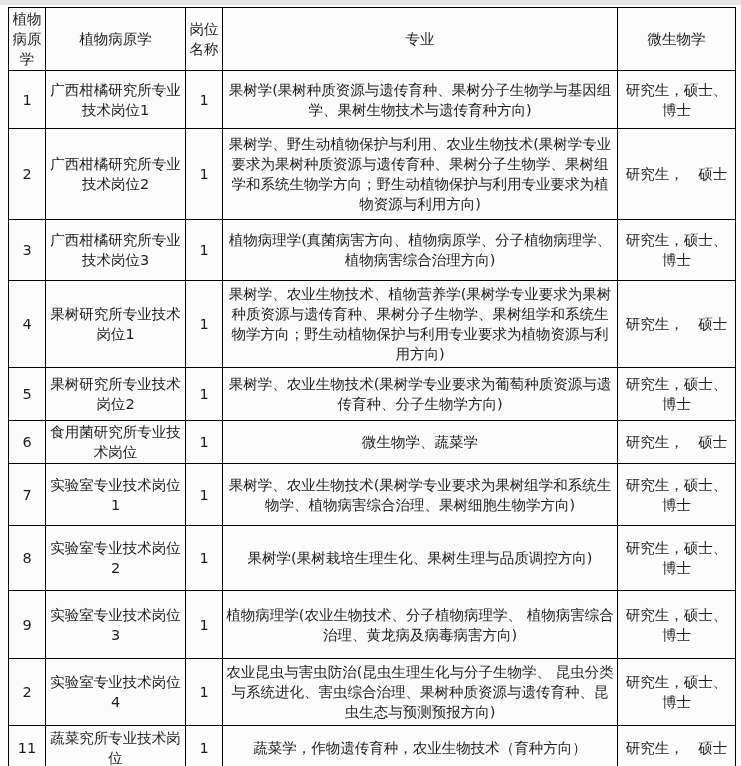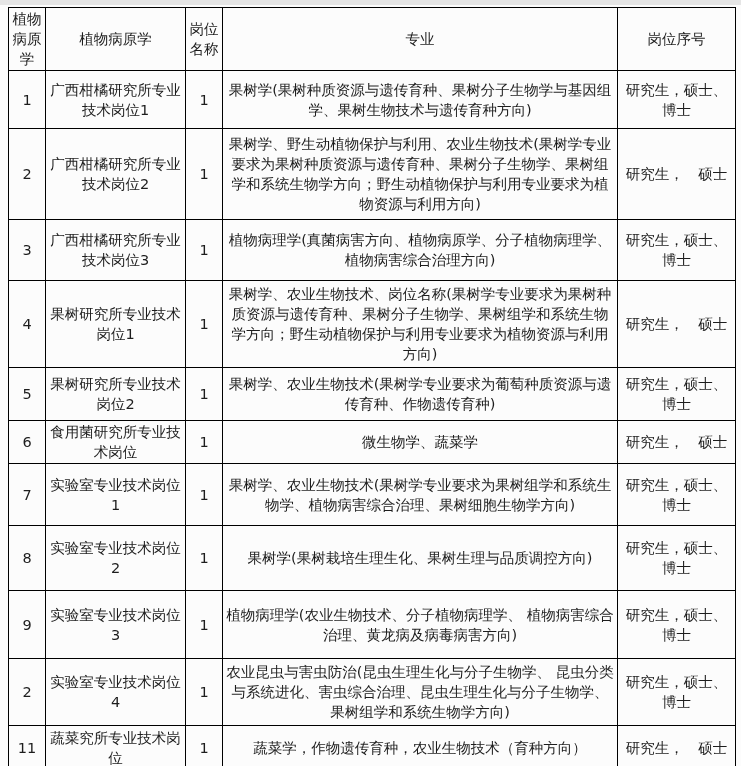--- a/index.html
+++ b/index.html
@@ -55,21 +55,21 @@
     <col class="c-count">
     <col class="c-major">
     <col class="c-degree">
   </colgroup>
   <thead>
     <tr style="height:50px;">
       <th>植物病原学</th>
       <th>植物病原学</th>
       <th>岗位名称</th>
       <th>专业</th>
-      <th>岗位序号</th>
+      <th>微生物学</th>
     </tr>
   </thead>
   <tbody>
   <tr style="height: 58px;">
         <td>1</td>
         <td>广西柑橘研究所专业技术岗位1</td>
         <td>1</td>
         <td>果树学(果树种质资源与遗传育种、果树分子生物学与基因组学、果树生物技术与遗传育种方向)</td>
         <td>研究生，硕士、博士</td>
       </tr>
@@ -84,28 +84,28 @@
         <td>3</td>
         <td>广西柑橘研究所专业技术岗位3</td>
         <td>1</td>
         <td>植物病理学(真菌病害方向、植物病原学、分子植物病理学、 植物病害综合治理方向)</td>
         <td>研究生，硕士、博士</td>
       </tr>
       <tr style="height: 87px;">
         <td>4</td>
         <td>果树研究所专业技术岗位1</td>
         <td>1</td>
-        <td>果树学、农业生物技术、岗位名称(果树学专业要求为果树种质资源与遗传育种、果树分子生物学、果树组学和系统生物学方向；野生动植物保护与利用专业要求为植物资源与利用方向)</td>
+        <td>果树学、农业生物技术、植物营养学(果树学专业要求为果树种质资源与遗传育种、果树分子生物学、果树组学和系统生物学方向；野生动植物保护与利用专业要求为植物资源与利用方向)</td>
         <td>研究生，　硕士</td>
       </tr>
       <tr style="height: 53px;">
         <td>5</td>
         <td>果树研究所专业技术岗位2</td>
         <td>1</td>
-        <td>果树学、农业生物技术(果树学专业要求为葡萄种质资源与遗传育种、作物遗传育种)</td>
+        <td>果树学、农业生物技术(果树学专业要求为葡萄种质资源与遗传育种、分子生物学方向)</td>
         <td>研究生，硕士、博士</td>
       </tr>
       <tr style="height: 42px;">
         <td>6</td>
         <td>食用菌研究所专业技术岗位</td>
         <td>1</td>
         <td>微生物学、蔬菜学</td>
         <td>研究生，　硕士</td>
       </tr>
       <tr style="height: 62px;">
@@ -126,21 +126,21 @@
         <td>9</td>
         <td>实验室专业技术岗位3</td>
         <td>1</td>
         <td>植物病理学(农业生物技术、分子植物病理学、 植物病害综合治理、黄龙病及病毒病害方向)</td>
         <td>研究生，硕士、博士</td>
       </tr>
       <tr style="height: 67px;">
         <td>2</td>
         <td>实验室专业技术岗位4</td>
         <td>1</td>
-        <td>农业昆虫与害虫防治(昆虫生理生化与分子生物学、 昆虫分类与系统进化、害虫综合治理、昆虫生理生化与分子生物学、果树组学和系统生物学方向)</td>
+        <td>农业昆虫与害虫防治(昆虫生理生化与分子生物学、 昆虫分类与系统进化、害虫综合治理、果树种质资源与遗传育种、昆虫生态与预测预报方向)</td>
         <td>研究生，硕士、博士</td>
       </tr>
       <tr style="height: 45px;">
         <td>11</td>
         <td>蔬菜究所专业技术岗位</td>
         <td>1</td>
         <td>蔬菜学，作物遗传育种，农业生物技术（育种方向）</td>
         <td>研究生，　硕士</td>
       </tr>
       <tr style="height: 40px;">

